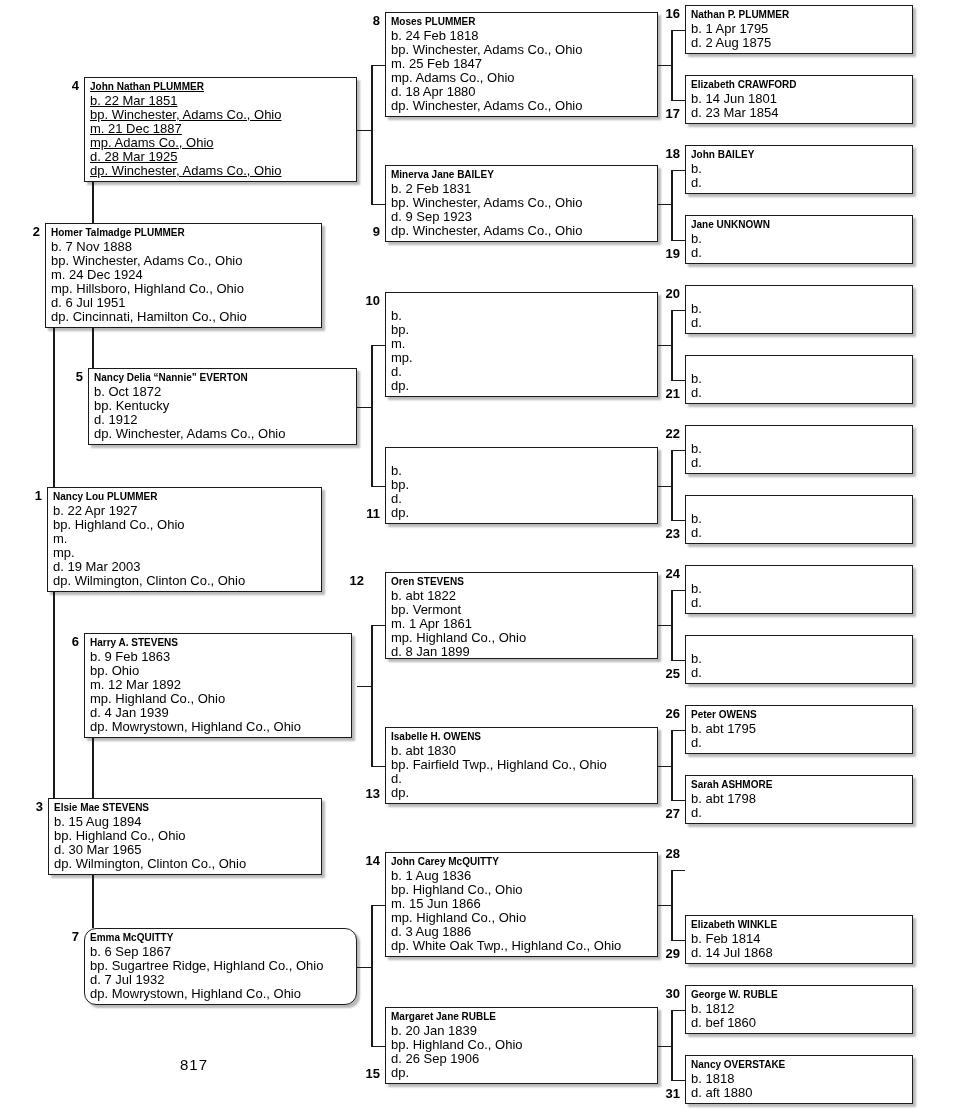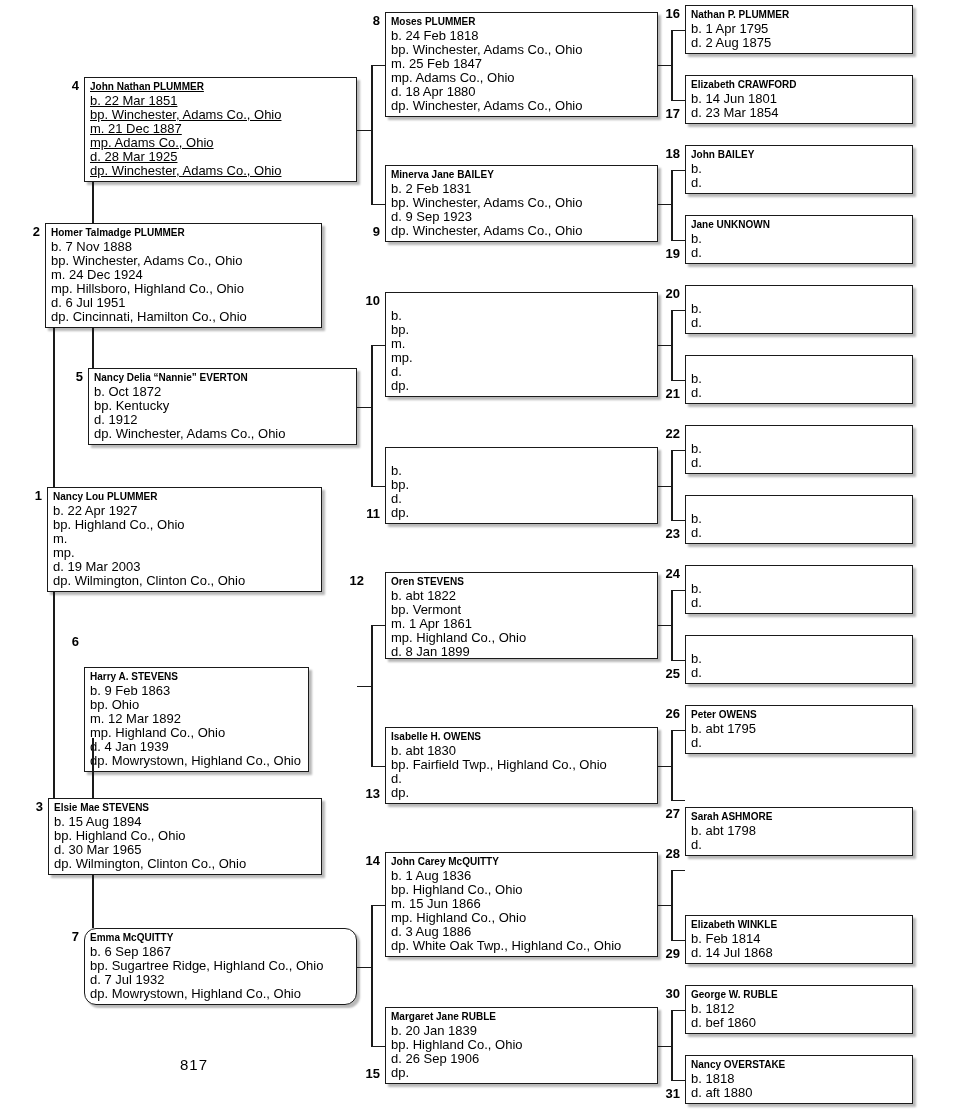--- a/index.html
+++ b/index.html
@@ -67,21 +67,21 @@
     </div>
     <div class="pnum" style="left: 51px; top: 79px;">4</div>
     <div class="pbox" style="left: 88px; top: 368px; width: 269px; height: 77px;">
       <div class="pname">Nancy Delia “Nannie” EVERTON</div>
       <div class="pline">b. Oct 1872</div>
       <div class="pline">bp. Kentucky</div>
       <div class="pline">d. 1912</div>
       <div class="pline">dp. Winchester, Adams Co., Ohio</div>
     </div>
     <div class="pnum" style="left: 55px; top: 370px;">5</div>
-    <div class="pbox" style="left: 84px; top: 633px; width: 225px; height: 105px; margin-top: 34px;">
+    <div class="pbox" style="left: 84px; top: 633px; width: 268px; height: 105px;">
       <div class="pname">Harry A. STEVENS</div>
       <div class="pline">b. 9 Feb 1863</div>
       <div class="pline">bp. Ohio</div>
       <div class="pline">m. 12 Mar 1892</div>
       <div class="pline">mp. Highland Co., Ohio</div>
       <div class="pline">d. 4 Jan 1939</div>
       <div class="pline">dp. Mowrystown, Highland Co., Ohio</div>
     </div>
     <div class="pnum" style="left: 51px; top: 635px;">6</div>
     <div class="pbox" style="left: 84px; top: 928px; width: 273px; height: 77px; border-radius: 12px;">
@@ -223,21 +223,21 @@
       <div class="pline">b.</div>
       <div class="pline">d.</div>
     </div>
     <div class="pnum" style="left: 652px; top: 667px;">25</div>
     <div class="pbox" style="left: 685px; top: 705px; width: 228px; height: 49px;">
       <div class="pname">Peter OWENS</div>
       <div class="pline">b. abt 1795</div>
       <div class="pline">d.</div>
     </div>
     <div class="pnum" style="left: 652px; top: 707px;">26</div>
-    <div class="pbox" style="left: 685px; top: 775px; width: 228px; height: 49px; margin-top: 32px;">
+    <div class="pbox" style="left: 685px; top: 775px; width: 228px; height: 49px;">
       <div class="pname">Sarah ASHMORE</div>
       <div class="pline">b. abt 1798</div>
       <div class="pline">d.</div>
     </div>
     <div class="pnum" style="left: 652px; top: 807px;">27</div>
     <div class="pnum" style="left: 652px; top: 847px;">28</div>
     <div class="pbox" style="left: 685px; top: 915px; width: 228px; height: 49px;">
       <div class="pname">Elizabeth WINKLE</div>
       <div class="pline">b. Feb 1814</div>
       <div class="pline">d. 14 Jul 1868</div>

